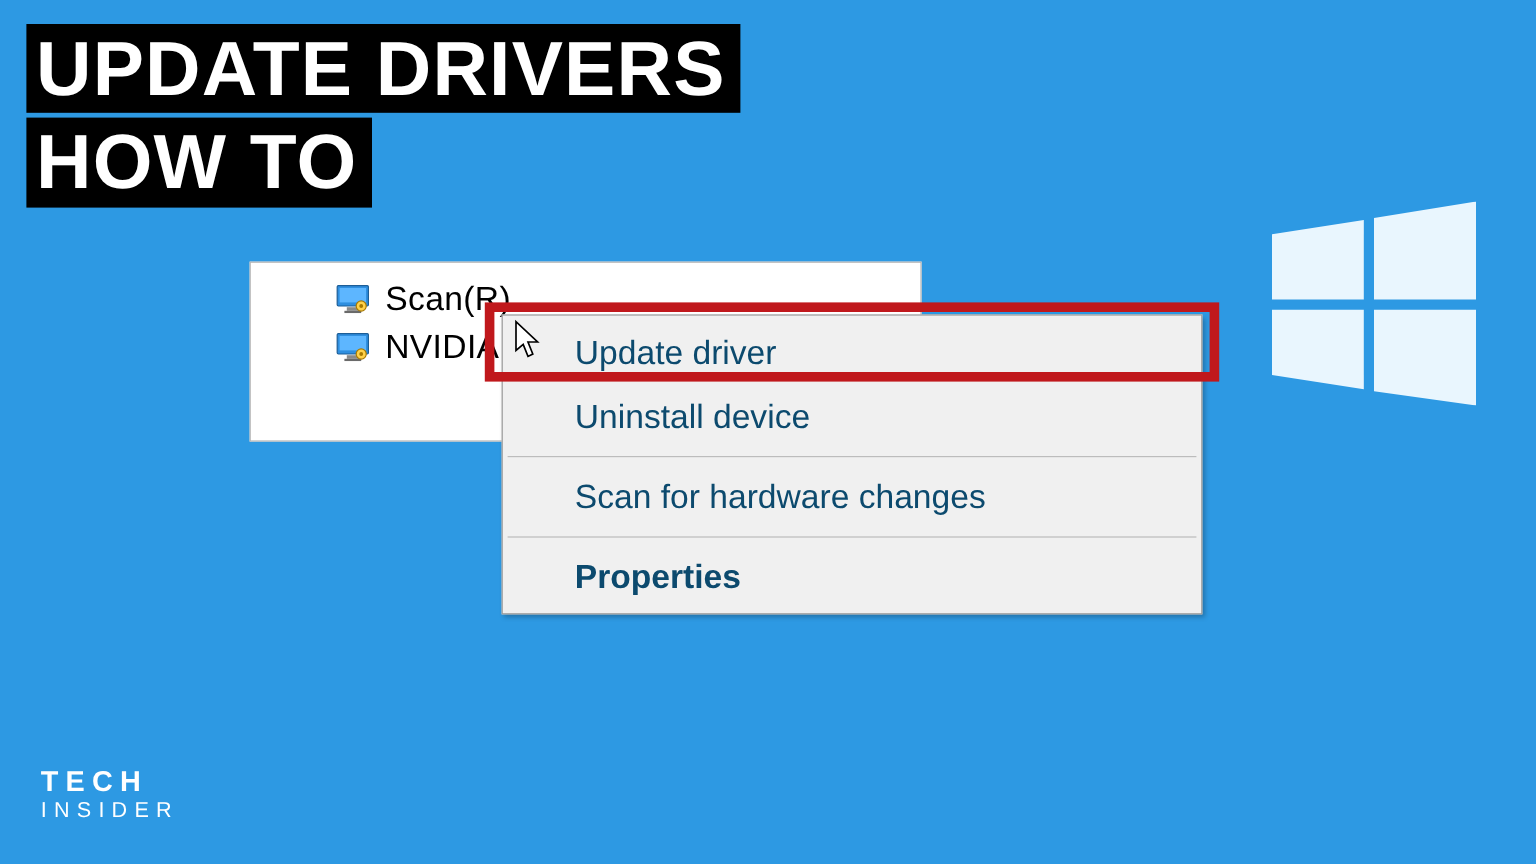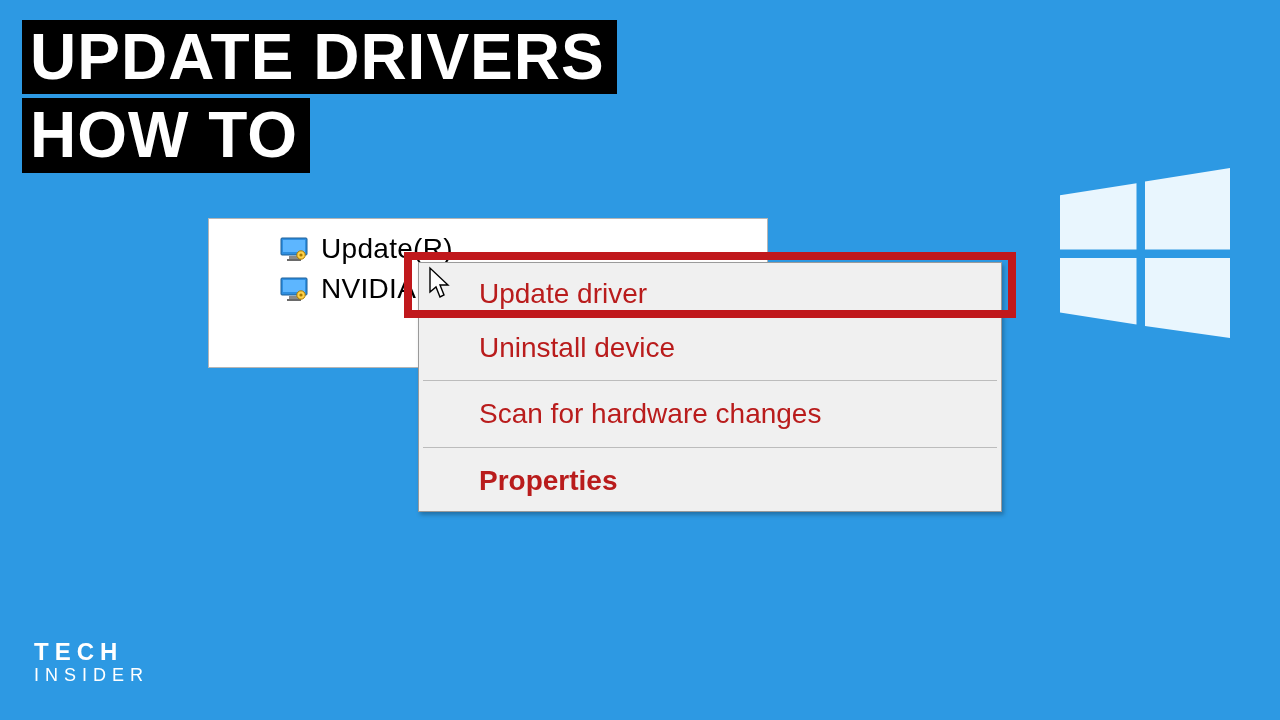--- a/index.html
+++ b/index.html
@@ -80,21 +80,21 @@
   .context-menu {
     position: absolute;
     top: 262px;
     left: 418px;
     width: 584px;
     background: #f0f0f0;
     border: 1px solid #9a9a9a;
     box-shadow: 2px 3px 4px rgba(0,0,0,0.25);
     padding: 4px 2px;
     font-size: 28px;
-    color: #b91c1c;
+    color: #0c4a6e;
   }
   .cm-item {
     padding: 10px 18px 10px 58px;
     line-height: 1.2;
   }
   .cm-item.bold { font-weight: 700; }
   .cm-sep {
     height: 1px;
     background: #bcbcbc;
     margin: 6px 2px;
@@ -154,21 +154,21 @@
     <span class="dev-icon">
       <svg width="28" height="24" viewBox="0 0 28 24">
         <rect x="1" y="1" width="26" height="17" rx="1" fill="#2f8fe0" stroke="#1d5e97"></rect>
         <rect x="3" y="3" width="22" height="12" fill="#5db6ff"></rect>
         <rect x="9" y="19" width="10" height="3" fill="#8a8a8a"></rect>
         <rect x="7" y="22" width="14" height="2" fill="#6a6a6a"></rect>
         <circle cx="21" cy="18" r="4.2" fill="#ffd24a" stroke="#a97a00"></circle>
         <circle cx="21" cy="18" r="1.6" fill="#a97a00"></circle>
       </svg>
     </span>
-    <span>Update(R)</span>
+    <span>Scan(R)</span>
   </div>
   <div class="dm-row child">
     <span class="dev-icon">
       <svg width="28" height="24" viewBox="0 0 28 24">
         <rect x="1" y="1" width="26" height="17" rx="1" fill="#2f8fe0" stroke="#1d5e97"></rect>
         <rect x="3" y="3" width="22" height="12" fill="#5db6ff"></rect>
         <rect x="9" y="19" width="10" height="3" fill="#8a8a8a"></rect>
         <rect x="7" y="22" width="14" height="2" fill="#6a6a6a"></rect>
         <circle cx="21" cy="18" r="4.2" fill="#ffd24a" stroke="#a97a00"></circle>
         <circle cx="21" cy="18" r="1.6" fill="#a97a00"></circle>

